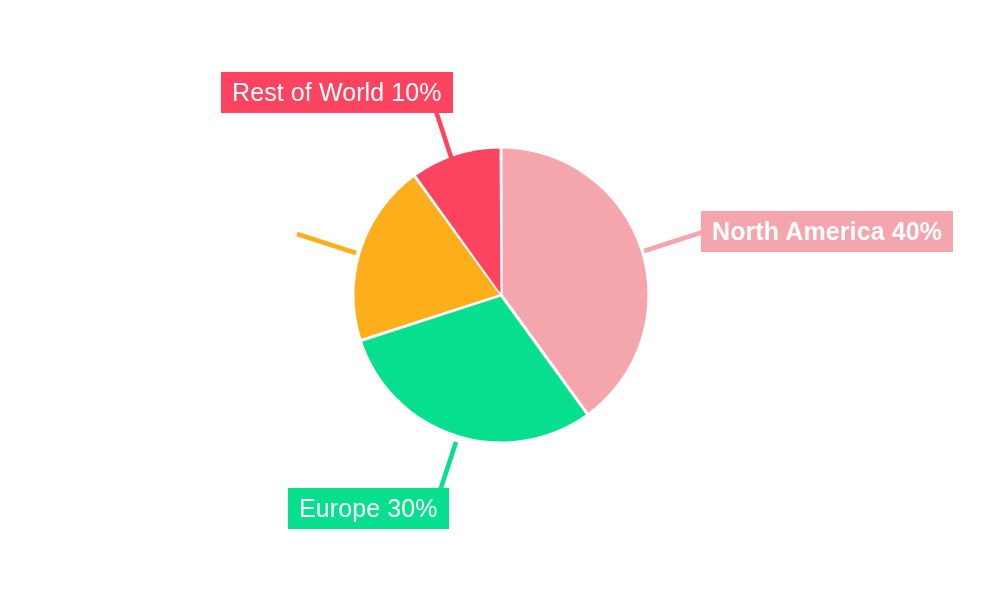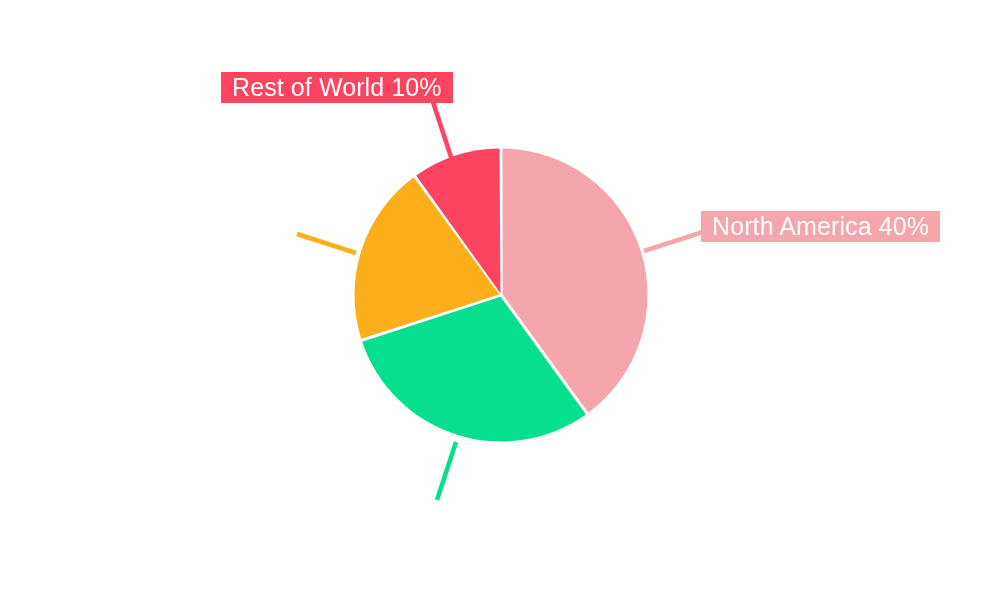--- a/index.html
+++ b/index.html
@@ -33,25 +33,26 @@
     display: flex;
     align-items: center;
     justify-content: flex-end;
     color: #ffffff;
     font-family: "Liberation Sans", sans-serif;
     font-size: 25px;
     line-height: 1;
     white-space: nowrap;
     letter-spacing: 0.1px;
     padding: 0 11px;
-    height: 31px;
+    height: 41px;
   }
   #label-north-america {
     left: 701px;
     top: 211px;
+    font-weight: bold;
   }
   #label-europe {
     left: 288px;
     top: 488px;
   }
   #label-asia-pacific {
     left: 100px;
     top: 211px;
   }
   #label-rest-of-world {
@@ -82,19 +83,22 @@
       <path fill="#FCAF1B" d="M 361.22 338.86 A 146.5 146.5 0 0 1 413.69 177.36 L 499.29 294.44 Z"></path>
 
       <path fill="#FC4460" d="M 416.10 175.61 A 146.5 146.5 0 0 1 499.52 148.51 L 500.44 293.29 Z"></path>
     </g>
   </svg>
 
   <div class="slice-label" id="label-north-america" style="background:#F5A6AC">
     <span>North America 40%</span>
   </div>
 
+  <div class="slice-label" id="label-europe" style="background:#05DF8E">
+    <span>Europe 30%</span>
+  </div>
 
 
   <div class="slice-label" id="label-rest-of-world" style="background:#FC4460">
     <span>Rest of World 10%</span>
   </div>
 
 </div>
 
 </body></html>

